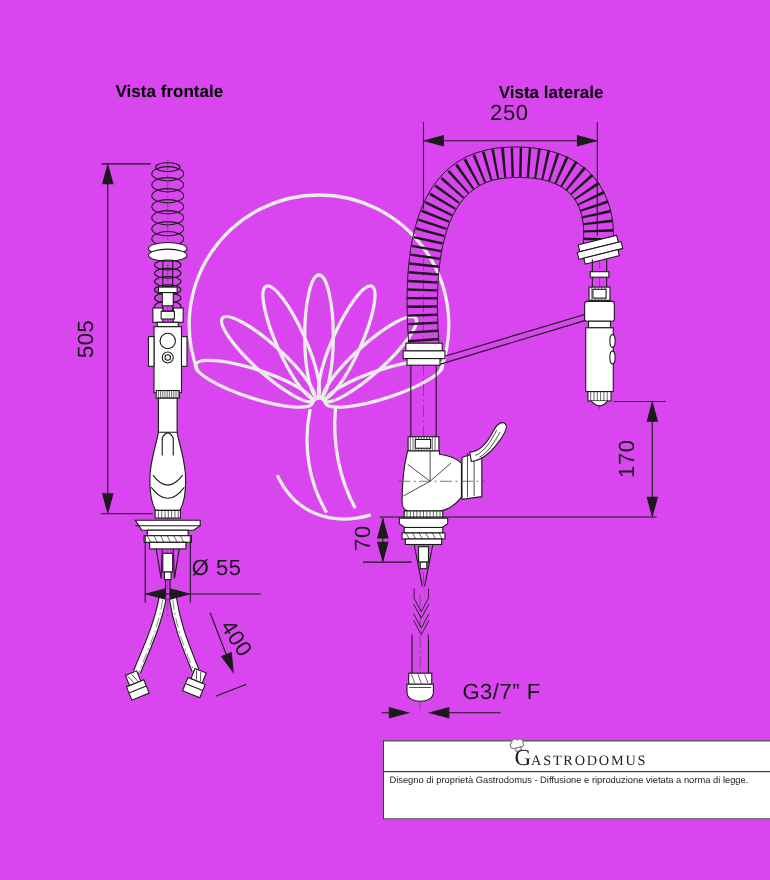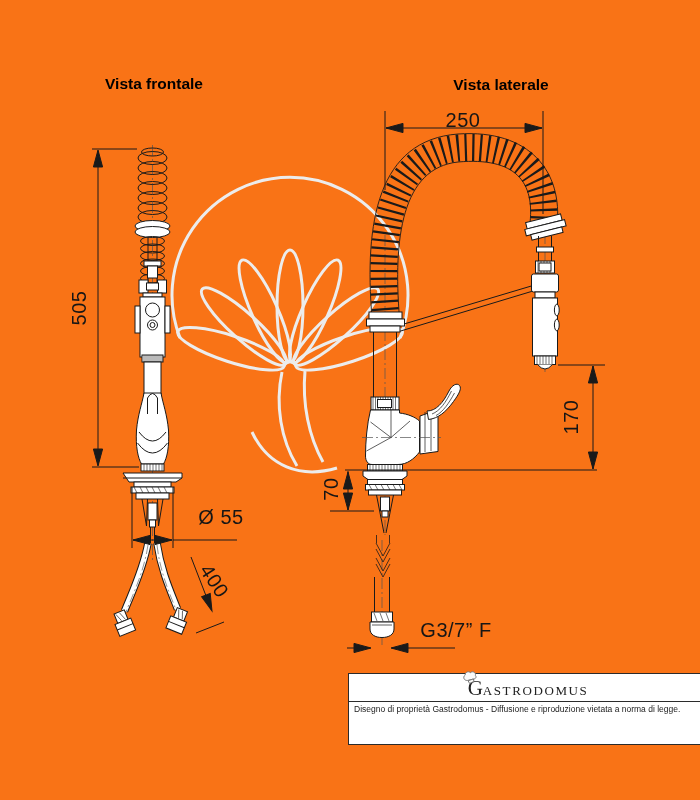--- a/index.html
+++ b/index.html
@@ -1,17 +1,17 @@
 <!DOCTYPE html>
 <html><head>
 <meta charset="utf-8">
 <style>
   html,body{margin:0;padding:0;background:#ffffff;}
   #canvas{
-    position:relative;width:700px;height:800px;background:#f97316;overflow:hidden;
+    position:relative;width:700px;height:800px;background:#d946ef;overflow:hidden;
     font-family:"Liberation Sans","DejaVu Sans",sans-serif;color:#111;
   }
   #drawing{position:absolute;left:0;top:0;}
   .view-title{
     position:absolute;font-size:15.5px;font-weight:bold;color:#000;
     transform:translate(-50%,-50%);white-space:nowrap;
   }
   .dim-label{
     position:absolute;font-size:20px;color:#161616;white-space:nowrap;
     transform:translate(-50%,-50%);letter-spacing:0.5px;
@@ -283,23 +283,23 @@
         <use href="#arrow" transform="translate(371,648)"></use>
         <use href="#arrow" transform="translate(391,648) rotate(180)"></use>
       </g>
     </g>
   </svg>
 
   <div class="view-title" style="left:154px;top:84px">Vista frontale</div>
   <div class="view-title" style="left:501px;top:85px">Vista laterale</div>
 
   <div class="dim-label rot-ccw" style="left:79px;top:308px">505</div>
-  <div class="dim-label" style="left:221px;top:517px">Ø 55</div>
+  <div class="dim-label" style="left:197px;top:517px">Ø 55</div>
   <div class="dim-label rot-diag" style="left:214px;top:581px">400</div>
-  <div class="dim-label" style="left:463px;top:120px">250</div>
+  <div class="dim-label" style="left:463px;top:104px">250</div>
   <div class="dim-label rot-ccw" style="left:571px;top:417px">170</div>
   <div class="dim-label rot-ccw" style="left:331px;top:489px">70</div>
   <div class="dim-label" style="left:456px;top:630px">G3/7” F</div>
 
   <div id="title-block">
     <div class="tb-row-logo">
       <div class="logo-wrap">
         <svg class="logo-hat" width="17" height="15" viewBox="0 0 17 15">
           <g transform="rotate(-18 8 7)">
             <path d="M4.5 9.5 C1.2 8.8 0.8 4.6 4 3.7 C4.5 1 8.6 0.5 9.6 3 C12.6 1.7 15.2 4.7 13.6 7.2 C14.6 9.2 12.4 10.8 10.4 10 Z" fill="#fafafa" stroke="#777" stroke-width="0.9"></path>

